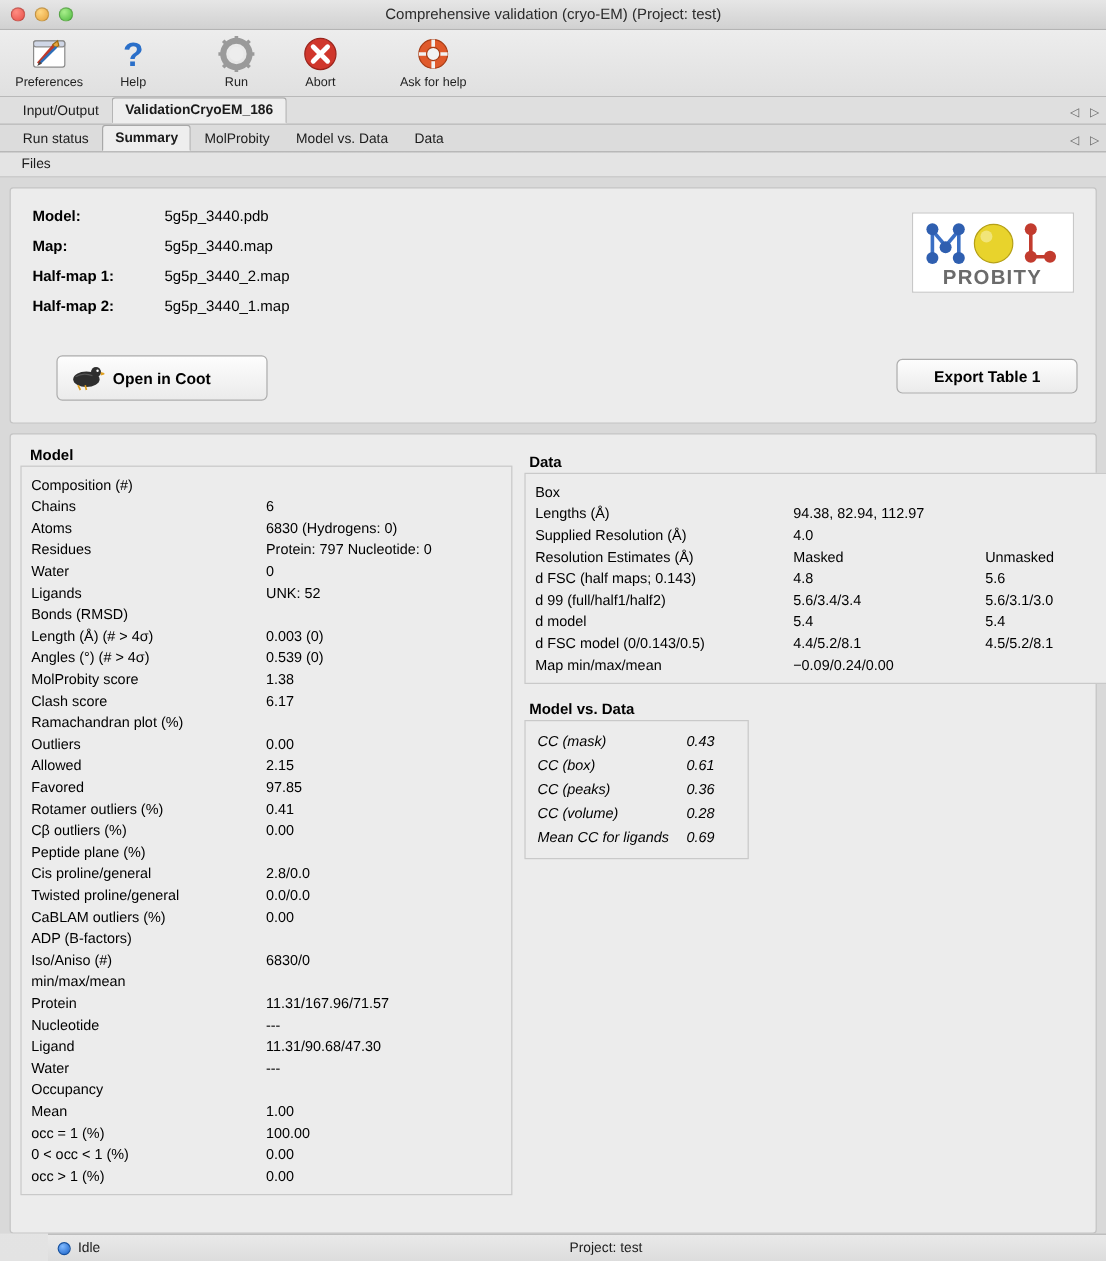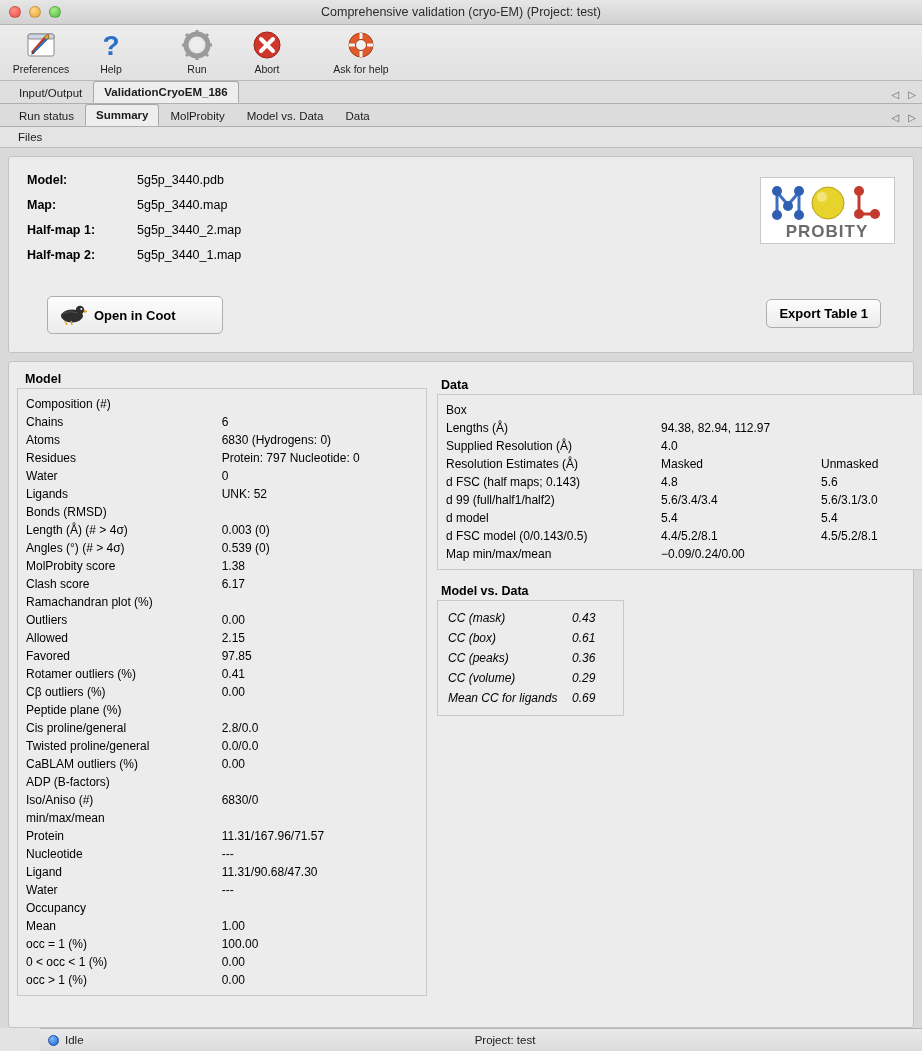--- a/index.html
+++ b/index.html
@@ -182,23 +182,23 @@
     gap: 7px;
     padding-left: 9px;
     box-sizing: border-box;
     font-size: 13px;
     font-weight: bold;
     cursor: default;
     margin-left: 20px;
   }
   .export-btn {
     position: absolute;
-    right: 32px;
+    right: 15px;
     bottom: 24px;
-    padding: 6px 12px;
+    padding: 6px 30px;
     background: linear-gradient(#fdfdfd, #ebebeb);
     border: 1px solid #adadad;
     border-radius: 5px;
     font-size: 13px;
     font-weight: bold;
     cursor: default;
   }
   .molprobity-logo {
     position: absolute;
     right: 18px;
@@ -692,21 +692,21 @@
               <tr>
                   <td class="m1">CC (box)</td>
                   <td>0.61</td>
                 </tr>
               <tr>
                   <td class="m1">CC (peaks)</td>
                   <td>0.36</td>
                 </tr>
               <tr>
                   <td class="m1">CC (volume)</td>
-                  <td>0.29</td>
+                  <td>0.28</td>
                 </tr>
               <tr>
                   <td class="m1">Mean CC for ligands</td>
                   <td>0.69</td>
                 </tr>
             </tbody>
           </table>
         </div>
       </div>
 

